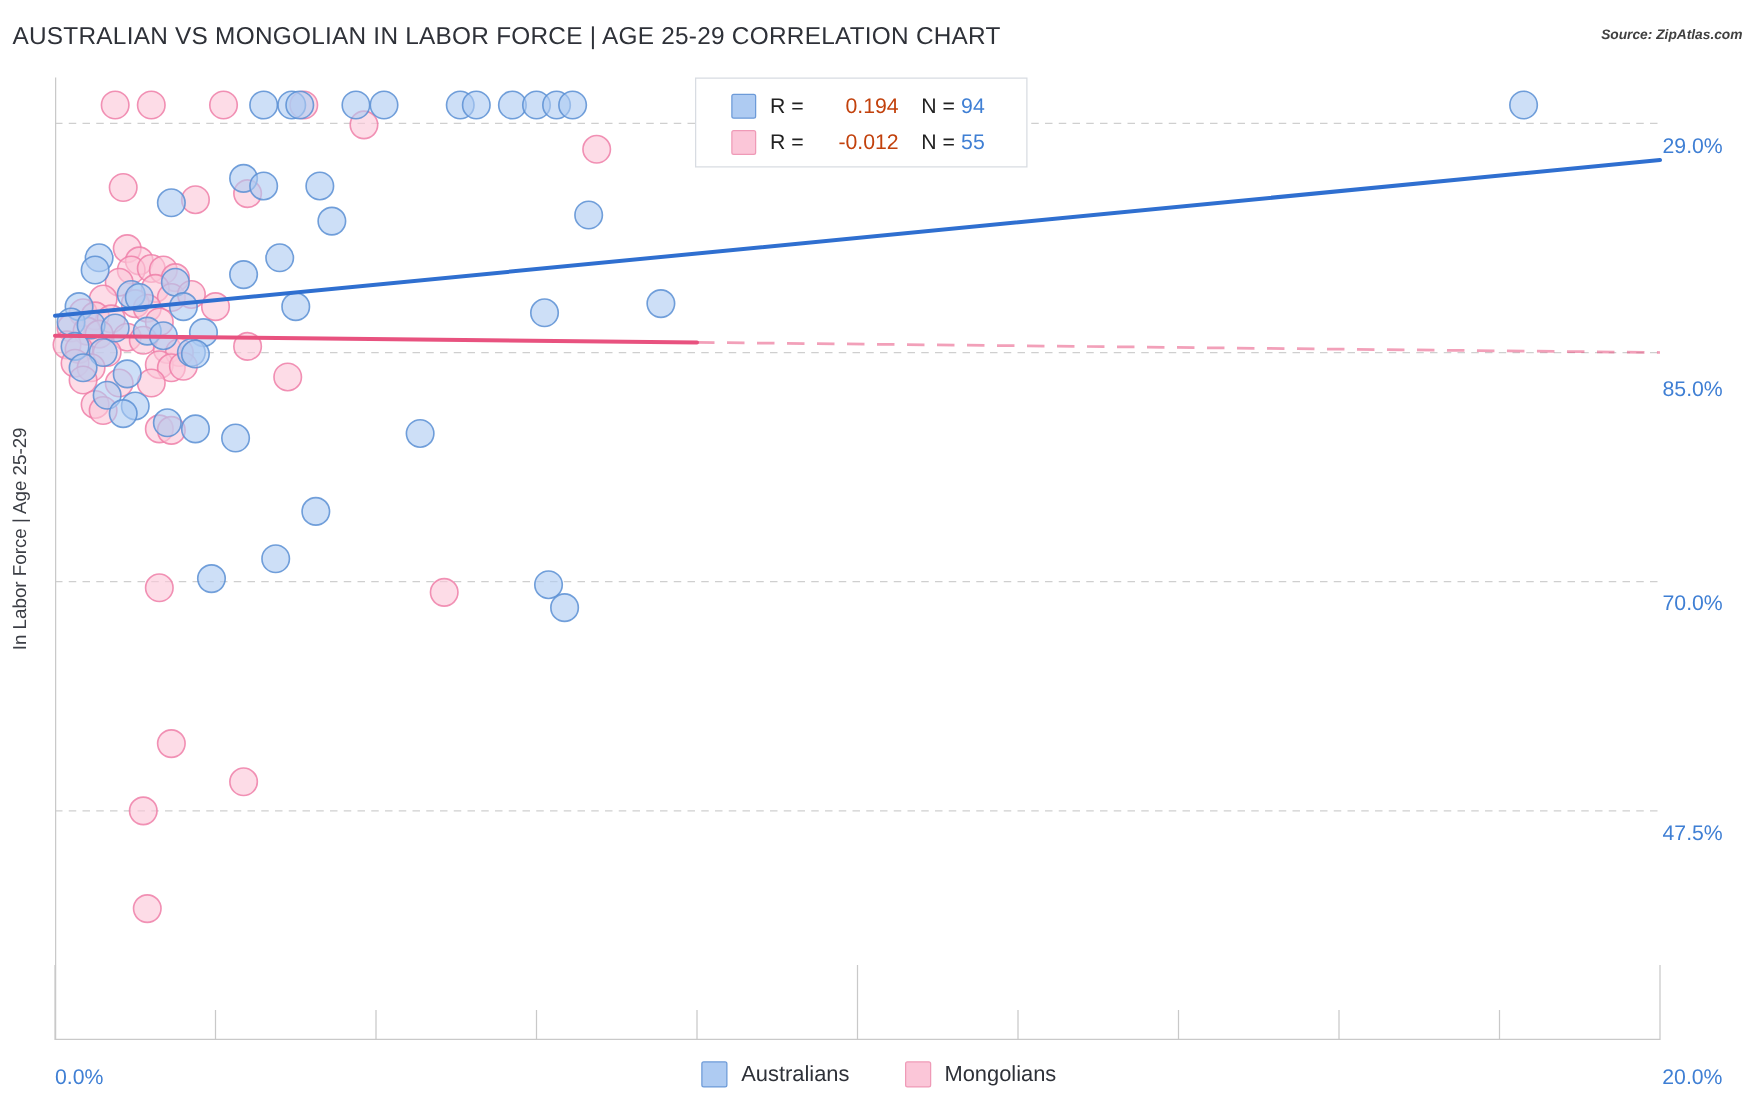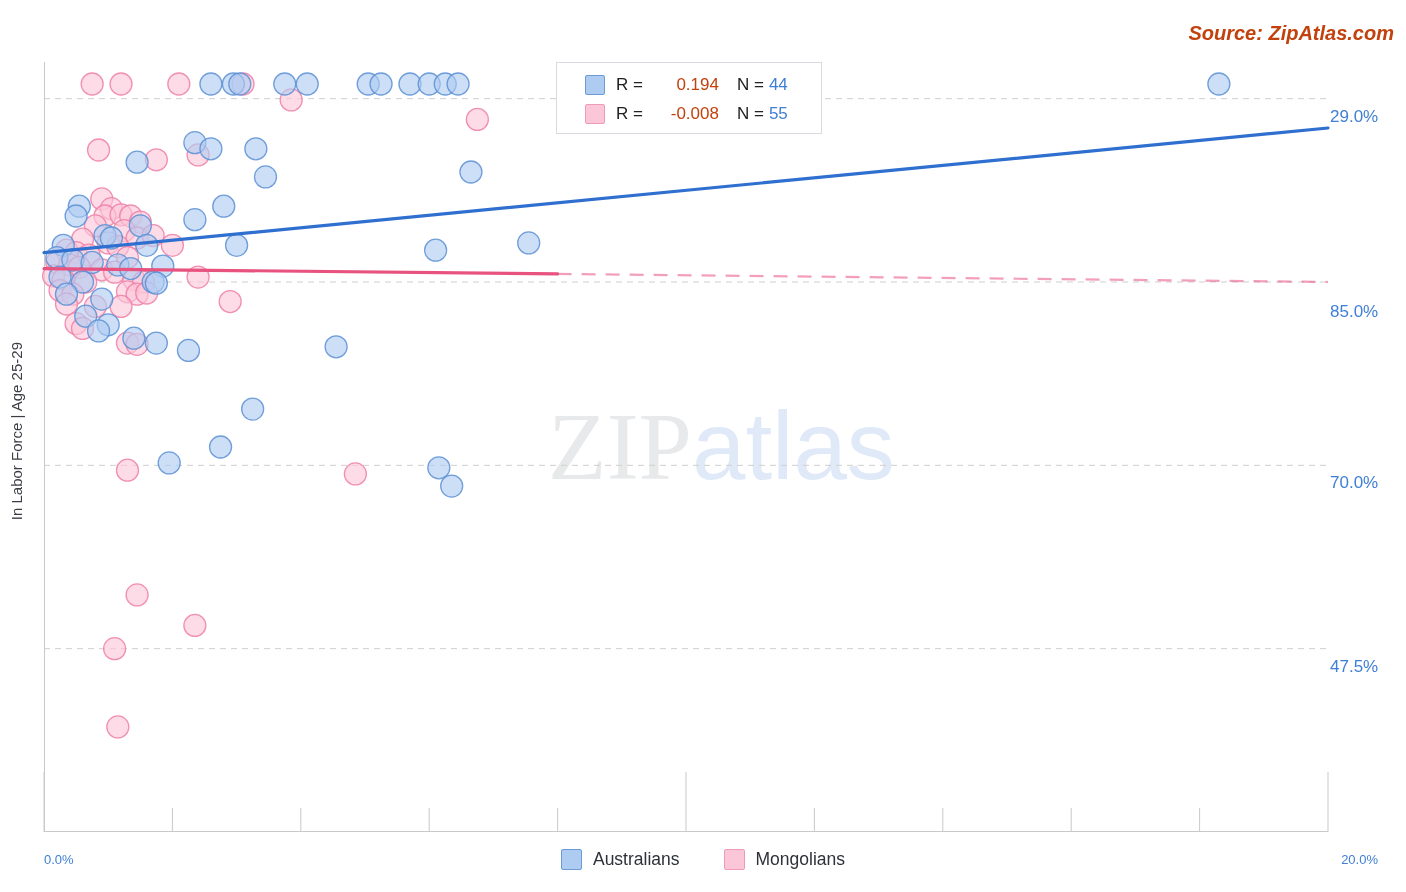--- a/index.html
+++ b/index.html
@@ -26,24 +26,24 @@
     top: 18px;
     font-size: 19.5px;
     letter-spacing: 0.2px;
     color: #2e3138;
     white-space: nowrap;
   }
   #source-label {
     position: absolute;
     right: 12px;
     top: 22px;
-    font-size: 20px;
+    font-size: 11px;
     font-style: italic;
     font-weight: bold;
-    color: #c2410c;
+    color: #404040;
     white-space: nowrap;
   }
   
   #plot-area {
     position: absolute;
     left: 44px;
     top: 62px;
     width: 1284px;
     height: 770px;
   }
@@ -91,21 +91,21 @@
     position: absolute;
     left: 1330px;
     font-size: 17px;
     color: #3f7fd4;
     white-space: nowrap;
   }
   
   .x-tick-label {
     position: absolute;
     top: 852px;
-    font-size: 13px;
+    font-size: 17px;
     color: #3f7fd4;
     white-space: nowrap;
   }
   #x-tick-min { left: 44px; }
   #x-tick-max { right: 28px; }
   
   #corr-legend {
     position: absolute;
     left: 556px;
     top: 62px;
@@ -178,27 +178,25 @@
   .series-legend-swatch.pink {
     background: #fbc6d8;
     border: 1px solid #ef9ab7;
   }
 </style>
 </head>
 <body>
 
 <div id="chart-root">
 
+  <div id="chart-title">AUSTRALIAN VS MONGOLIAN IN LABOR FORCE | AGE 25-29 CORRELATION CHART</div>
   <div id="source-label">Source: ZipAtlas.com</div>
 
   <div id="y-axis-title">In Labor Force | Age 25-29</div>
 
-  <div id="watermark">
-    <span class="wm-zip">ZIP</span><span class="wm-atlas">atlas</span>
-  </div>
 
   <div id="plot-area">
     <svg id="plot-svg" viewBox="0 0 1284 770" preserveAspectRatio="none">
       <g id="gridlines">
           <line x1="0" y1="36.66666666666674" x2="1284" y2="36.66666666666674" stroke="#cfcfcf" stroke-width="1" stroke-dasharray="6 5"></line>
           <line x1="0" y1="220" x2="1284" y2="220" stroke="#cfcfcf" stroke-width="1" stroke-dasharray="6 5"></line>
           <line x1="0" y1="403.33333333333337" x2="1284" y2="403.33333333333337" stroke="#cfcfcf" stroke-width="1" stroke-dasharray="6 5"></line>
           <line x1="0" y1="586.6666666666667" x2="1284" y2="586.6666666666667" stroke="#cfcfcf" stroke-width="1" stroke-dasharray="6 5"></line>
         </g>
       <g id="axis-lines">
@@ -350,26 +348,26 @@
 
   <div class="x-tick-label" id="x-tick-min">0.0%</div>
   <div class="x-tick-label" id="x-tick-max">20.0%</div>
 
   <div id="corr-legend">
     <div class="corr-row">
       <span class="corr-swatch blue"></span>
       <span class="corr-rlabel">R =</span>
       <span class="corr-rvalue">0.194</span>
       <span class="corr-nlabel">N =</span>
-      <span class="corr-nvalue">44</span>
+      <span class="corr-nvalue">94</span>
     </div>
     <div class="corr-row">
       <span class="corr-swatch pink"></span>
       <span class="corr-rlabel">R =</span>
-      <span class="corr-rvalue">-0.008</span>
+      <span class="corr-rvalue">-0.012</span>
       <span class="corr-nlabel">N =</span>
       <span class="corr-nvalue">55</span>
     </div>
   </div>
 
   <div id="series-legend">
     <div class="series-legend-item">
       <span class="series-legend-swatch blue"></span>
       <span>Australians</span>
     </div>

